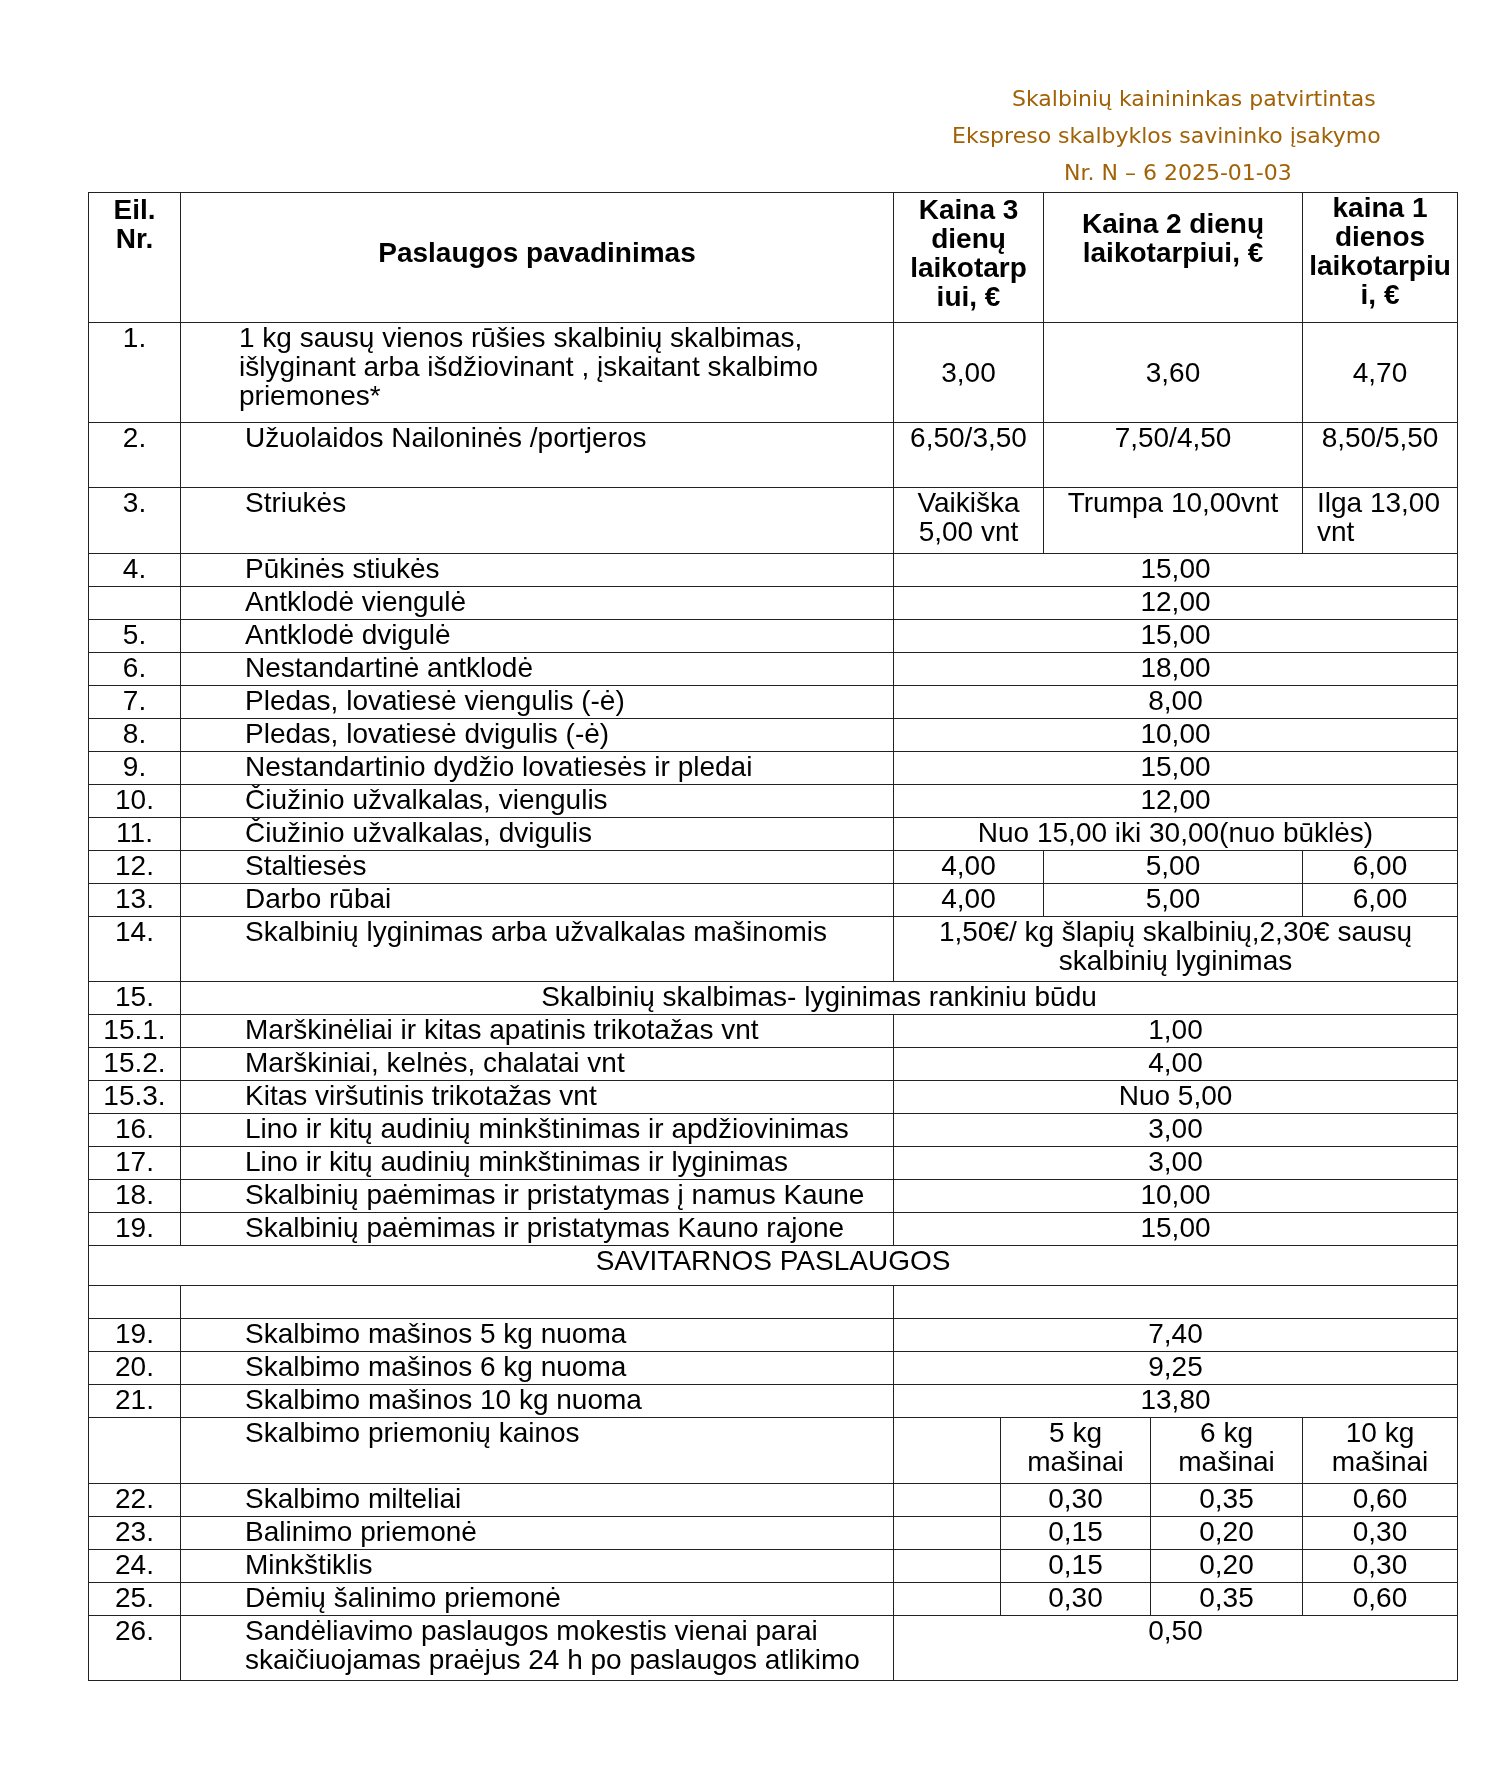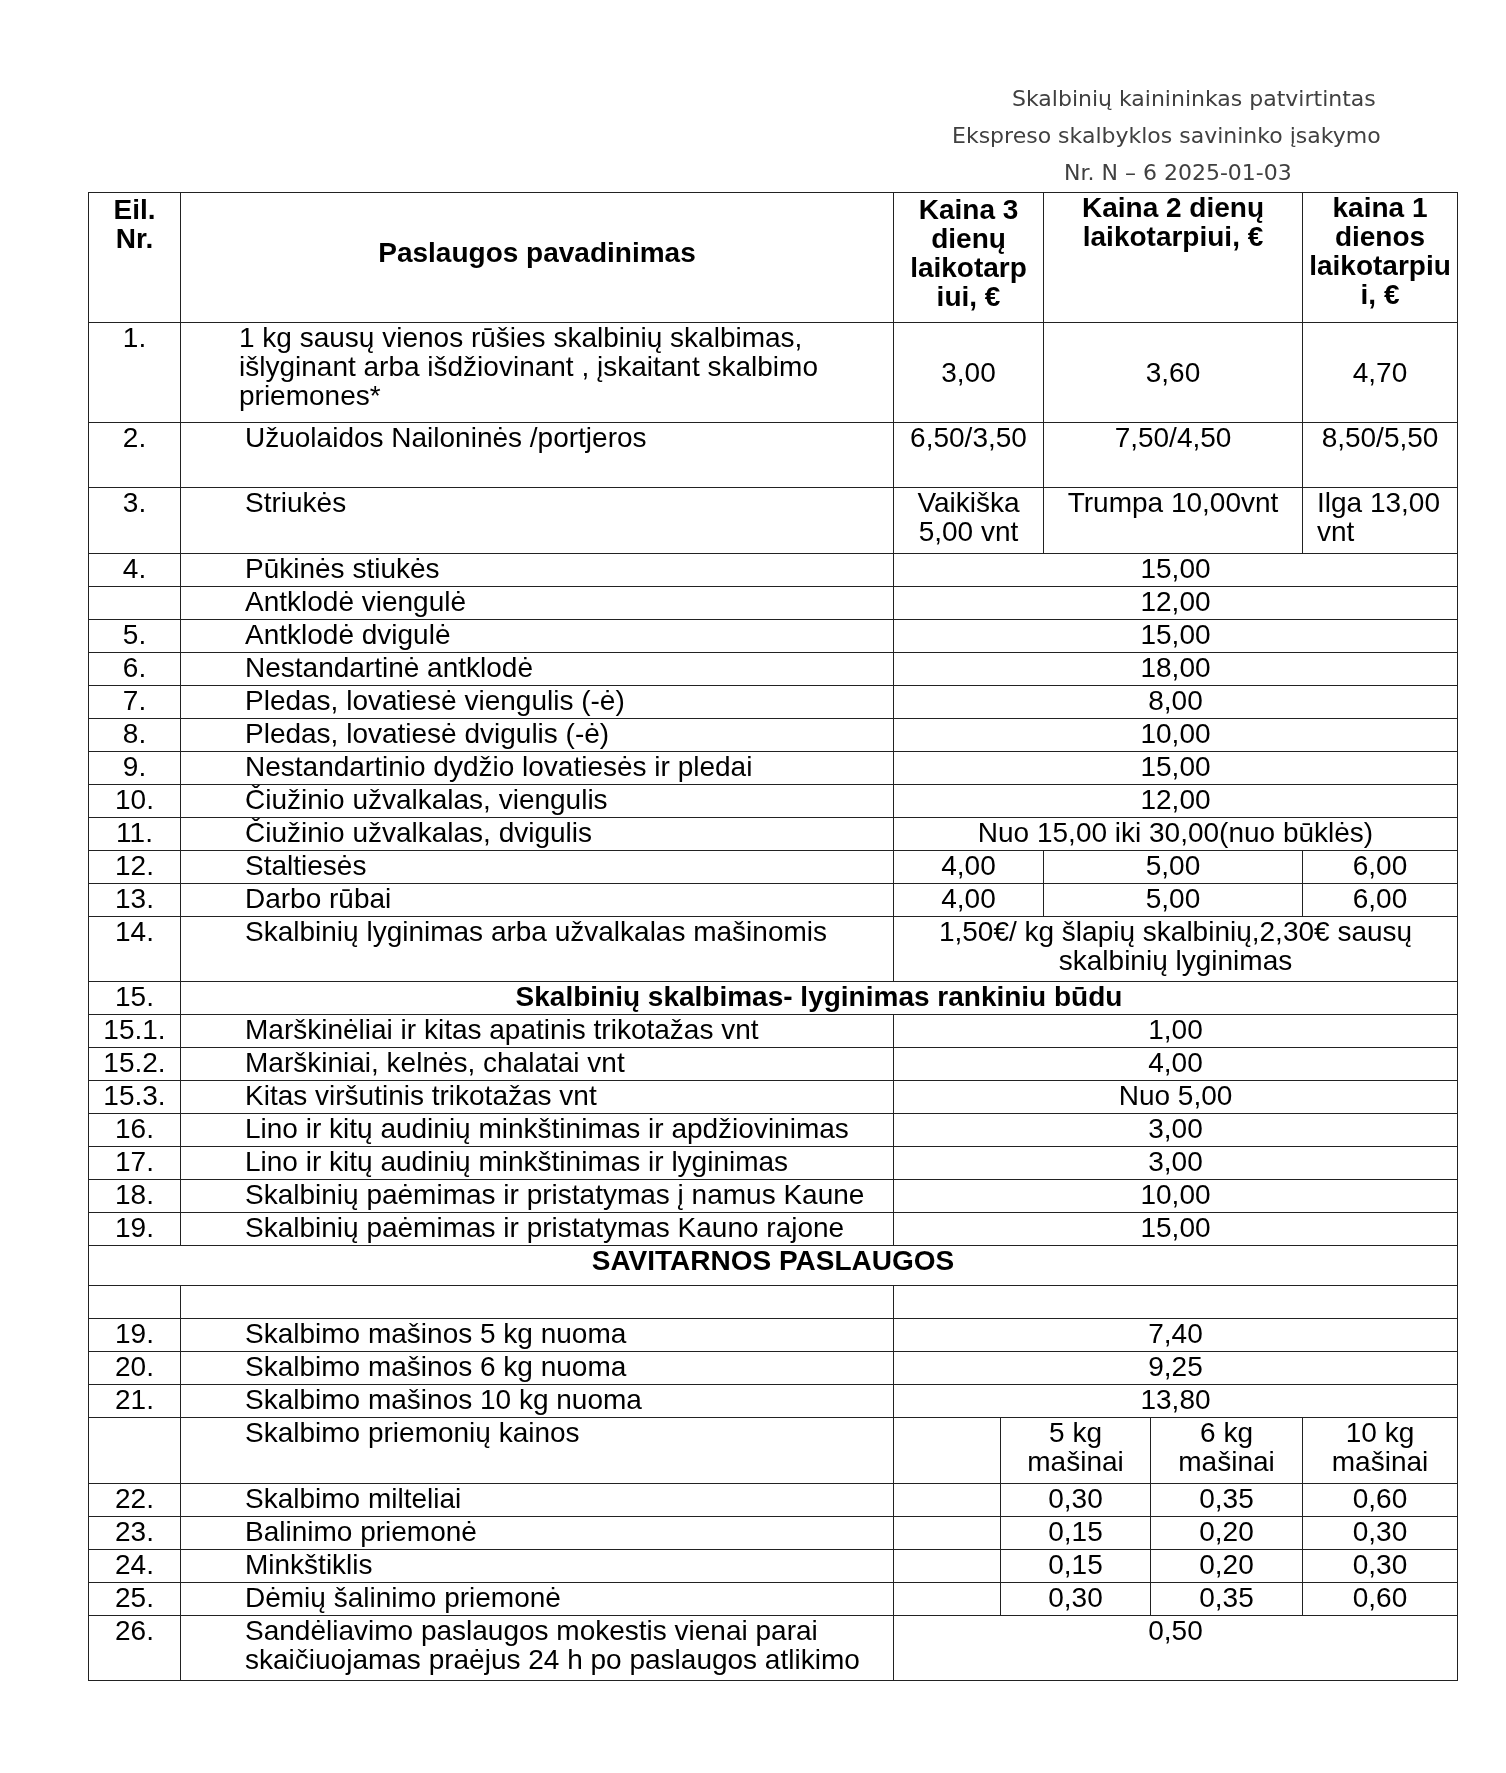--- a/index.html
+++ b/index.html
@@ -1,24 +1,24 @@
 <!DOCTYPE html>
 <html><head>
 <meta charset="utf-8">
 <style>
   html, body { margin: 0; padding: 0; background: #ffffff; }
   body { width: 1506px; height: 1773px; position: relative; font-family: "Liberation Sans", sans-serif; color: #000; }
-  .approval { position: absolute; font-family: "DejaVu Sans", sans-serif; font-size: 22px; color: #404040; white-space: nowrap; }
+  .approval { position: absolute; font-family: "DejaVu Sans", sans-serif; font-size: 22px; color: #a16207; white-space: nowrap; }
   table.price { position: absolute; left: 88px; top: 192px; width: 1369px; border-collapse: collapse; table-layout: fixed; font-size: 28px; line-height: 29px; }
   table.price td { border: 1.5px solid #222; padding: 0 6px; vertical-align: top; overflow: hidden; }
   .c-nr { text-align: center; }
   .c-name { padding-left: 64px !important; }
   .c-val { text-align: center; }
   .hdr { font-weight: bold; text-align: center; }
-  .bold-center { font-weight: bold; text-align: center; }
+  .bold-center { font-weight: normal; text-align: center; }
   .left-pad { text-align: left; padding-left: 14px !important; }
 </style>
 </head>
 <body>
 
 <div class="approval" style="left:1012px; top:86px;">Skalbinių kainininkas patvirtintas</div>
 <div class="approval" style="left:952px; top:123px;">Ekspreso skalbyklos savininko įsakymo</div>
 <div class="approval" style="left:1064px; top:160px;">Nr. N – 6  2025-01-03</div>
 
 <table class="price">
@@ -39,21 +39,21 @@
       <div>Eil.</div>
       <div>Nr.</div>
     </td>
     <td class="hdr" style="vertical-align:middle; padding-bottom:10px">Paslaugos pavadinimas</td>
     <td class="hdr" colspan="2" style="padding-top:2px">
       <div>Kaina 3</div>
       <div>dienų</div>
       <div>laikotarp</div>
       <div>iui, €</div>
     </td>
-    <td class="hdr" colspan="3" style="padding-top:0">
+    <td class="hdr" colspan="3" style="padding-top:16px">
       <div>Kaina 2 dienų</div>
       <div>laikotarpiui, €</div>
     </td>
     <td class="hdr" style="padding-top:0">
       <div>kaina 1</div>
       <div>dienos</div>
       <div>laikotarpiu</div>
       <div>i, €</div>
     </td>
   </tr>

